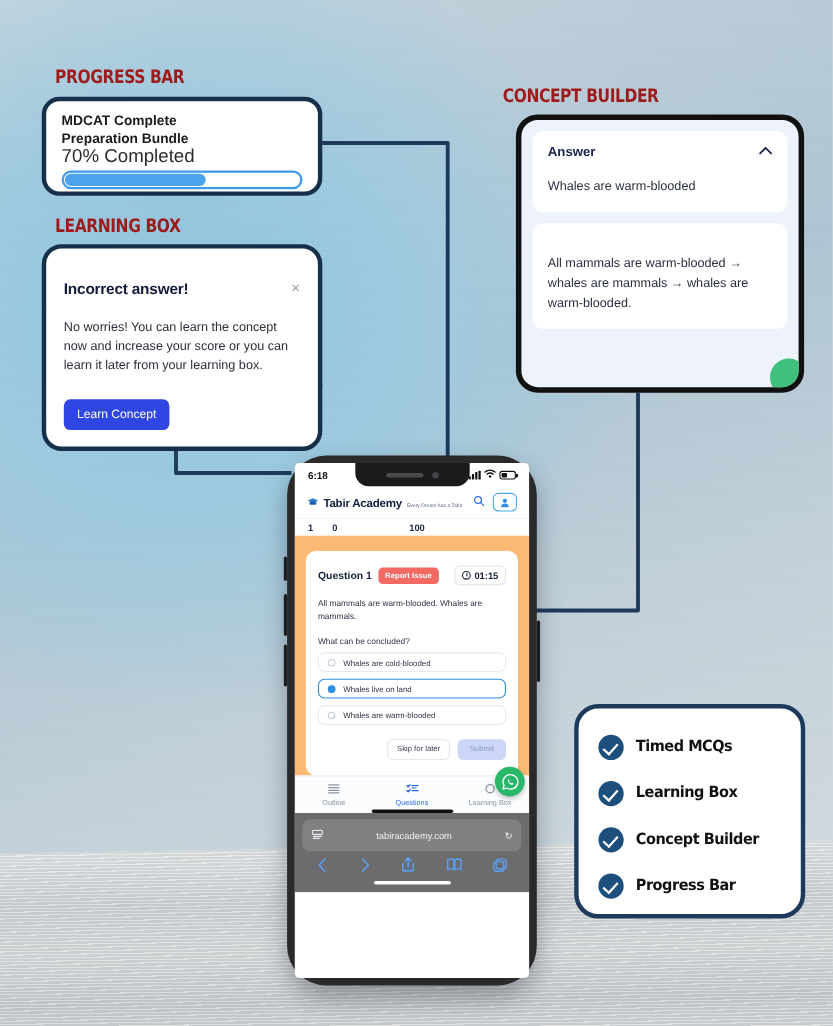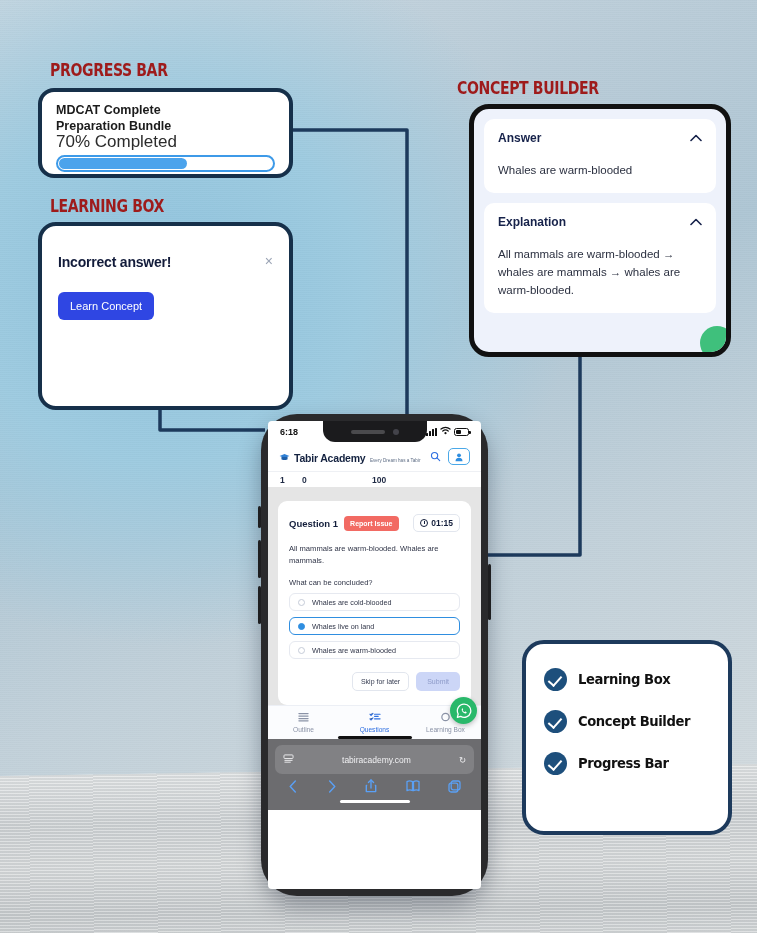--- a/index.html
+++ b/index.html
@@ -198,21 +198,21 @@
 
   #scorerow {
     height: 15px; display: flex; align-items: center; gap: 0;
     padding: 0 12px; font-size: 8.5px; font-weight: 700; color: #1f2a44;
     background: #fff; overflow: hidden;
   }
   #scorerow span { display:block; }
   #scorerow .s1 { width: 22px; }
   #scorerow .s2 { width: 70px; }
 
-  #qarea { background: #e5e5e5; padding: 14px 10px 0 10px; flex: 1; }
+  #qarea { background: #fdba74; padding: 14px 10px 0 10px; flex: 1; }
   #qcard { background: #fff; border-radius: 9px; padding: 13px 11px 14px 11px; }
   .q-head { display: flex; align-items: center; gap: 6px; }
   .q-num { font-size: 9.5px; font-weight: 700; color: #141f3c; }
   .q-report {
     background: #f26a63; color: #fff; font-size: 7px; font-weight: 700;
     border-radius: 4px; padding: 4px 6px;
   }
   .q-timer {
     margin-left: auto; border: 1px solid #e2e6ee; border-radius: 5px;
     font-size: 8.5px; font-weight: 700; color: #141f3c;
@@ -303,46 +303,39 @@
   <div class="pbar-track">
     <div class="pbar-fill" id="pbar-fill" style="width: 60%; background: rgb(75, 163, 236);"></div>
   </div>
 </div>
 
 <div id="learning-card">
   <div class="lb-head">
     <div class="lb-title">Incorrect answer!</div>
     <div class="lb-close">×</div>
   </div>
+  <div class="lb-body">No worries! You can learn the concept now and increase your score or you can learn it later from your learning box.</div>
   <div class="lb-actions">
     <button class="btn-primary">Learn Concept</button>
   </div>
 </div>
 
 <div id="concept-card">
   <div class="cb-panel">
     <div class="cb-panel-head">
       <div class="cb-panel-title">Answer</div>
       <div class="cb-chevron">
         <svg width="12" height="8" viewBox="0 0 12 8">
             <path d="M1 6.5 L6 1.5 L11 6.5" fill="none" stroke="#16224a" stroke-width="1.6" stroke-linecap="round" stroke-linejoin="round"></path>
           </svg>
       </div>
     </div>
     <div class="cb-panel-body">Whales are warm-blooded</div>
   </div>
   <div class="cb-panel">
-    <div class="cb-panel-head">
-      <div class="cb-panel-title">Explanation</div>
-      <div class="cb-chevron">
-        <svg width="12" height="8" viewBox="0 0 12 8">
-            <path d="M1 6.5 L6 1.5 L11 6.5" fill="none" stroke="#16224a" stroke-width="1.6" stroke-linecap="round" stroke-linejoin="round"></path>
-          </svg>
-      </div>
-    </div>
     <div class="cb-panel-body">All mammals are warm-blooded → whales are mammals → whales are warm-blooded.</div>
   </div>
   <div id="cb-green-fab"></div>
 </div>
 
 <div id="phone">
   <div class="side-btn" style="left:-3px; top:92px; height:22px;"></div>
   <div class="side-btn" style="left:-3px; top:126px; height:38px;"></div>
   <div class="side-btn" style="left:-3px; top:172px; height:38px;"></div>
   <div class="side-btn" style="right:-3px; top:150px; height:56px;"></div>
@@ -533,20 +526,24 @@
       <div id="bar-home">
           <span class="hi"></span>
         </div>
     </div>
   </div>
 </div>
 
 <div id="feature-card">
   <div class="feat-row">
     <span class="feat-check"></span>
+    <span class="feat-label">Timed MCQs</span>
+  </div>
+  <div class="feat-row">
+    <span class="feat-check"></span>
     <span class="feat-label">Learning Box</span>
   </div>
   <div class="feat-row">
     <span class="feat-check"></span>
     <span class="feat-label">Concept Builder</span>
   </div>
   <div class="feat-row">
     <span class="feat-check"></span>
     <span class="feat-label">Progress Bar</span>
   </div>

